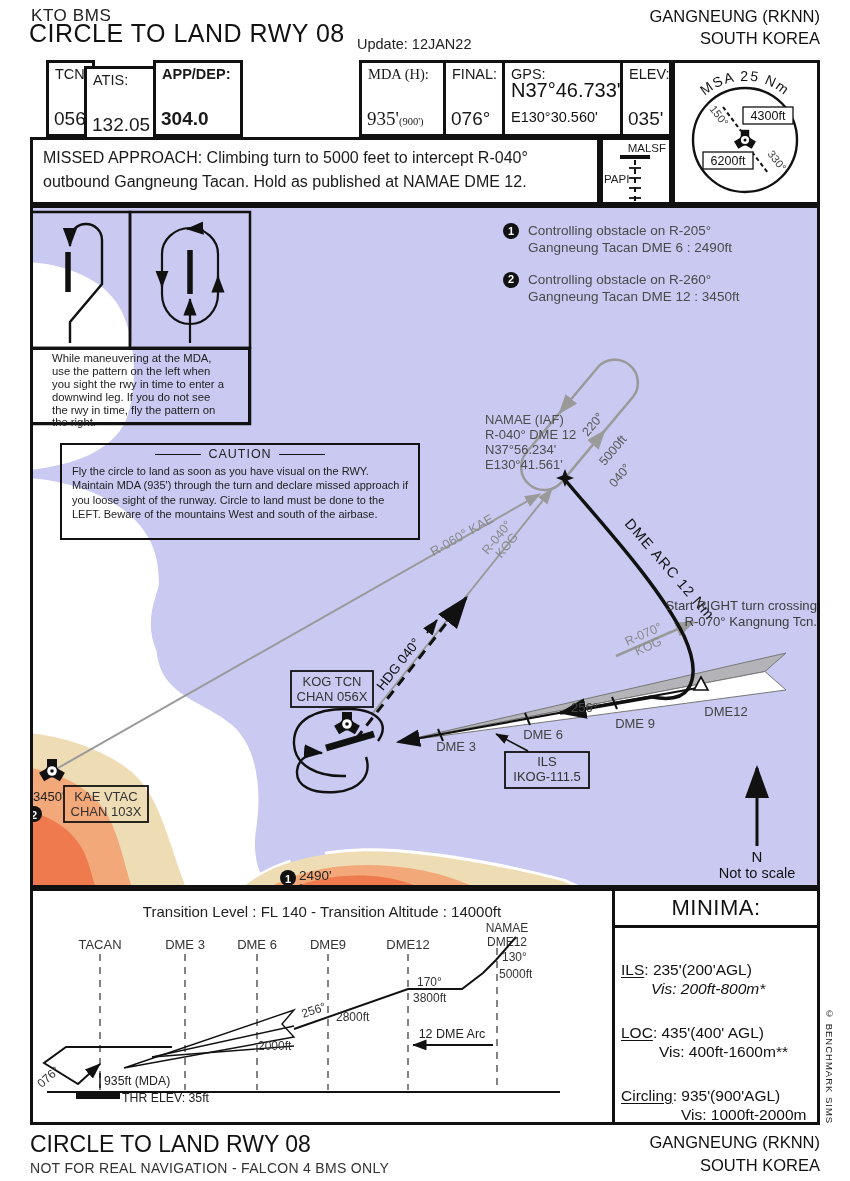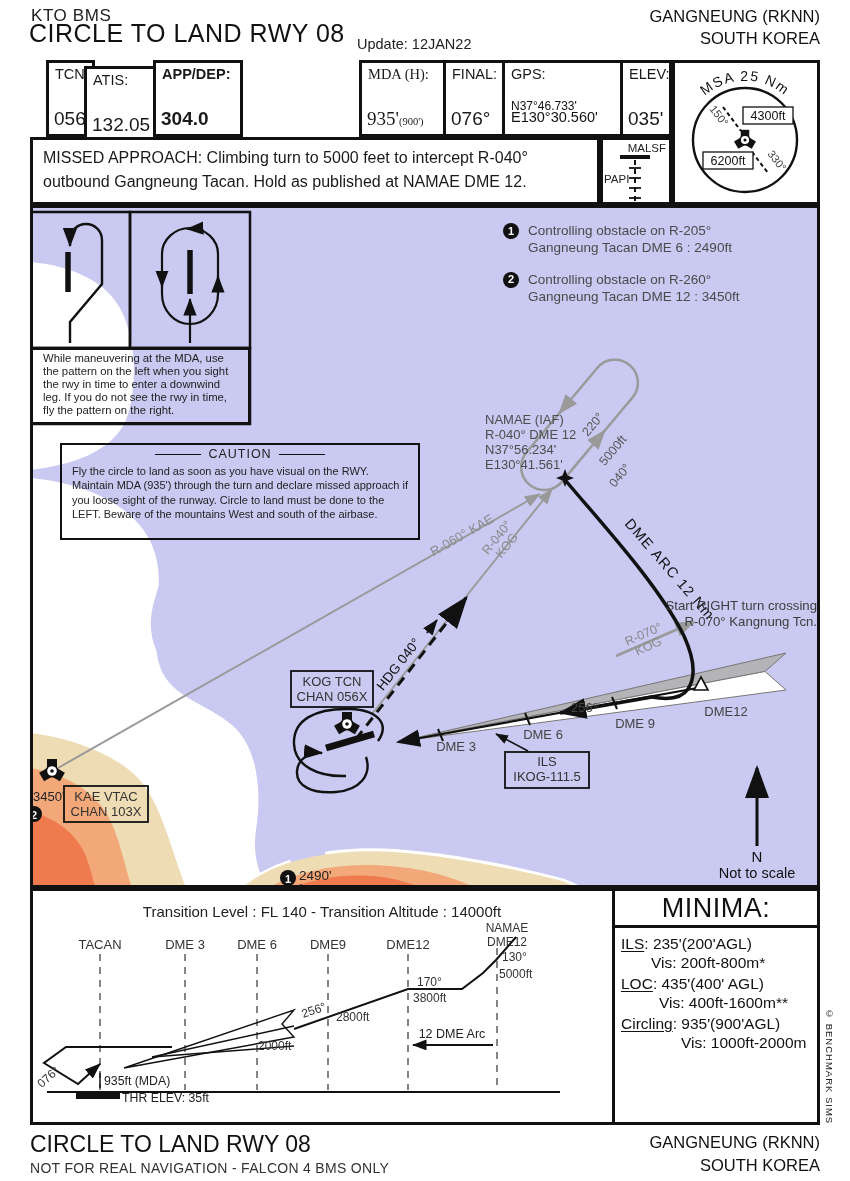--- a/index.html
+++ b/index.html
@@ -11,46 +11,46 @@
   
   .kto{left:31px;top:6px;font-size:17px;letter-spacing:.6px;color:#222;}
   .title{left:29px;top:19px;font-size:25px;letter-spacing:.5px;color:#111;}
   .update{left:357px;top:36px;font-size:14.5px;color:#222;}
   .hdr-right{right:30px;top:5px;text-align:right;font-size:16.5px;line-height:1.35;color:#111;}
   
   .cell{position:absolute;top:60px;height:77px;box-sizing:border-box;border:3px solid #111;background:#fff;}
   .cl{position:absolute;top:3px;left:6px;font-size:14.5px;color:#1a1a1a;white-space:nowrap;}
   .cv{position:absolute;bottom:4px;left:5px;font-size:19px;color:#1a1a1a;white-space:nowrap;}
   .cvs{font-size:10.5px;}
-  .gps-a{position:absolute;top:36px;left:6px;font-size:12px;white-space:nowrap;}
+  .gps-a{position:absolute;top:16px;left:6px;font-size:20px;white-space:nowrap;}
   .gps-b{position:absolute;top:46px;left:6px;font-size:14.5px;white-space:nowrap;}
   
   .missed{left:30px;top:137px;width:570px;height:68px;box-sizing:border-box;border:3px solid #111;
           background:#fff;padding:6px 10px;font-size:16px;line-height:1.52;color:#1a1a1a;}
   
   .note-box{left:30px;top:348px;width:220px;height:76px;box-sizing:border-box;border:2.5px solid #111;
-            padding:2px 11px;font-size:11.3px;line-height:1.14;color:#222;}
+            padding:2px 20px;font-size:11.3px;line-height:1.14;color:#222;}
   .caution{left:60px;top:443px;width:360px;height:97px;box-sizing:border-box;border:2px solid #111;
            padding:0 10px 4px 10px;font-size:11px;line-height:1.32;color:#222;}
   .caut-title{display:flex;align-items:center;justify-content:center;gap:7px;font-size:12.5px;
               letter-spacing:1px;margin:1px 0 1px 0;color:#222;}
   .caut-title::before,.caut-title::after{content:"";height:1.5px;background:#111;flex:0 0 46px;}
   .obs{position:absolute;left:503px;width:300px;color:#4a4a4a;font-size:13.5px;line-height:1.28;}
   .obs-row{display:flex;gap:9px;margin-bottom:14px;}
   .badge{flex:0 0 16px;width:16px;height:16px;border-radius:50%;background:#111;color:#fff;
          font-size:11px;font-weight:bold;display:flex;align-items:center;justify-content:center;margin-top:1px;}
   
   .minima{left:612px;top:888px;width:208px;height:237px;box-sizing:border-box;border:3px solid #111;background:#fff;}
   .min-hdr{height:37px;box-sizing:border-box;border-bottom:3px solid #111;display:flex;align-items:center;
-           justify-content:center;font-size:27px;letter-spacing:.5px;color:#111;}
+           justify-content:center;font-size:22px;letter-spacing:.5px;color:#111;}
   .min-body{padding:7px 5px 0 6px;font-size:15.5px;color:#111;}
-  .min-line{white-space:nowrap;margin-bottom:1px;}
+  .min-line{white-space:nowrap;margin-bottom:1px;margin-top:26px;}
   .min-term{text-decoration:underline;text-underline-offset:2px;}
   .min-vis{white-space:nowrap;margin-bottom:3px;}
-  .vi1{padding-left:30px;} .vi2{padding-left:38px;} .vi3{padding-left:60px;}
+  .vi1{padding-left:30px;font-style:italic;} .vi2{padding-left:38px;} .vi3{padding-left:60px;}
   .min-notes{margin-top:3px;font-size:10.5px;letter-spacing:-.1px;line-height:1.35;color:#333;white-space:nowrap;}
   .copyright{left:824px;top:1008px;height:130px;writing-mode:vertical-rl;font-size:9.5px;
              letter-spacing:1px;color:#222;}
   
   .f-title{left:30px;top:1131px;font-size:23px;color:#111;}
   .f-warn{left:30px;top:1160px;font-size:14px;letter-spacing:.3px;color:#333;}
   .f-right{right:30px;top:1131px;text-align:right;font-size:16.5px;line-height:1.38;color:#111;}
 </style>
 </head>
 <body>

